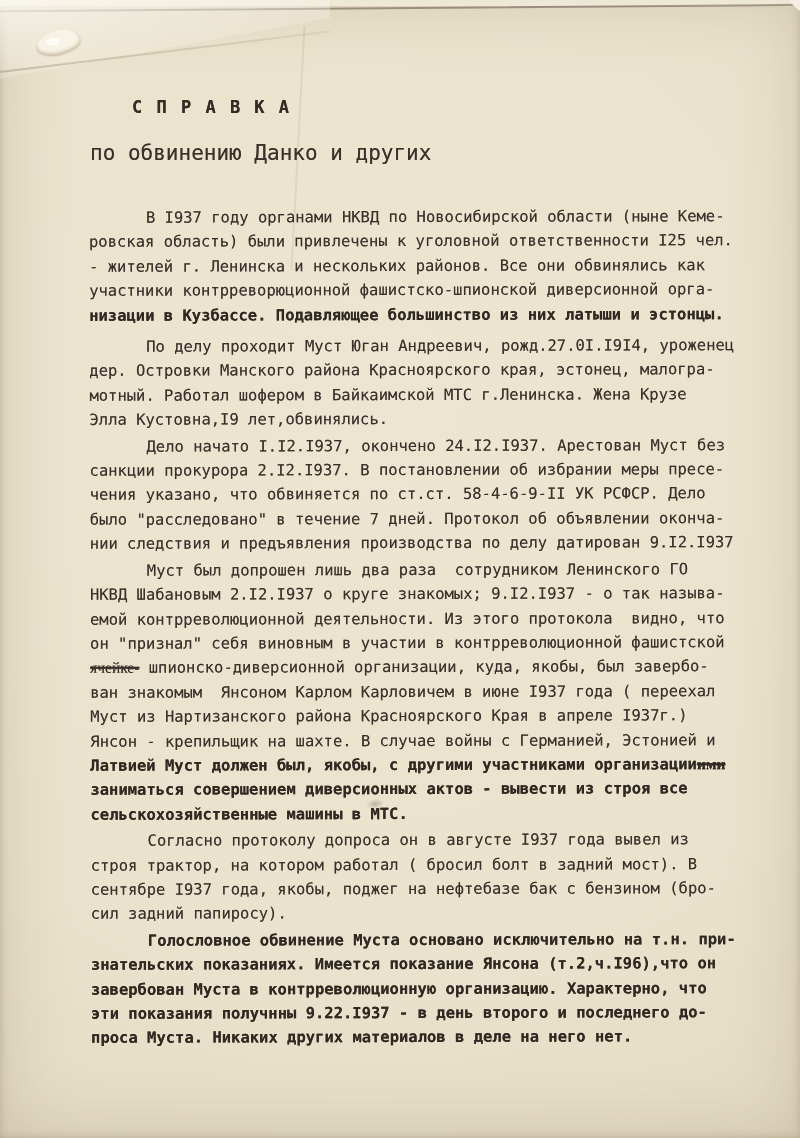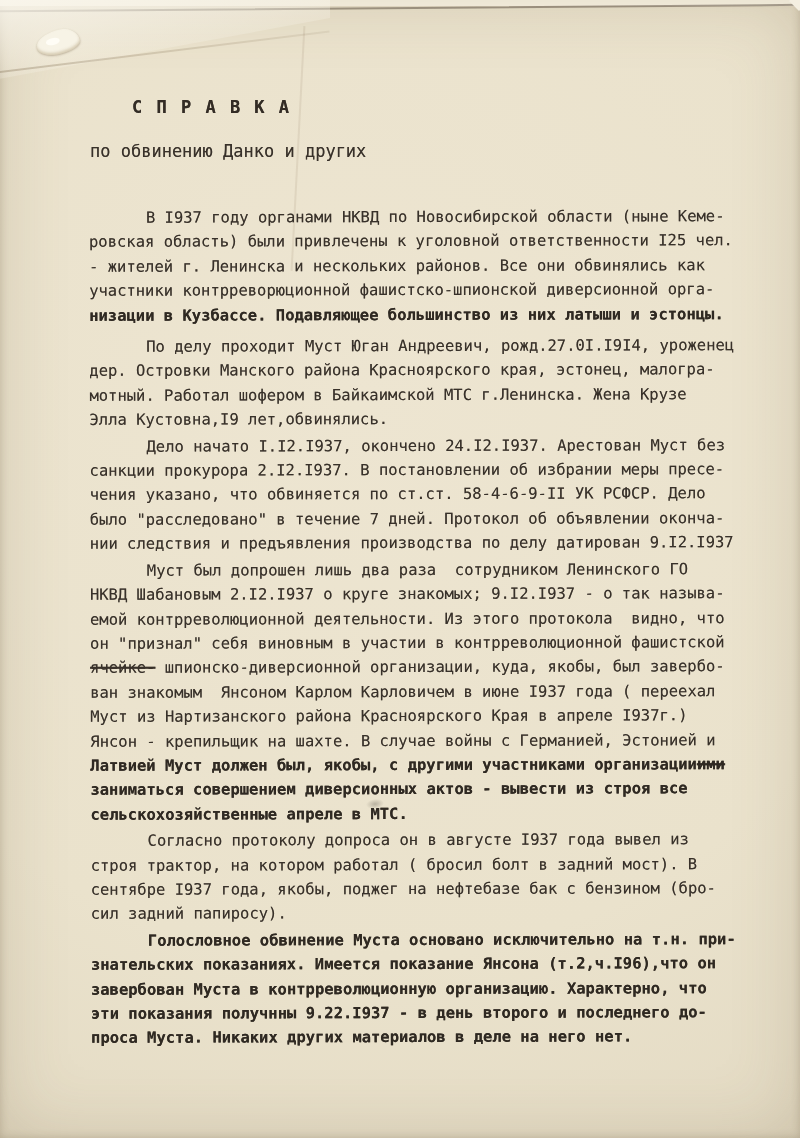--- a/index.html
+++ b/index.html
@@ -24,29 +24,29 @@
   .tear{position:absolute;left:36px;top:30px;width:44px;height:24px;background:#f7f3e6;
     border-radius:60% 40% 55% 45% / 55% 60% 40% 45%;transform:rotate(-12deg);
     box-shadow:0 1px 2px rgba(120,100,70,.40), inset 0 -2px 3px rgba(175,155,115,.45);}
   .tear::after{content:"";position:absolute;left:10px;top:7px;width:14px;height:7px;background:#fffdf6;border-radius:50%;}
   .smudge{position:absolute;left:366px;top:799px;width:18px;height:10px;
     background:radial-gradient(closest-side,rgba(90,85,75,.35),rgba(90,85,75,0));transform:rotate(-8deg);}
   .corner-tr{position:absolute;right:-6px;top:-6px;width:14px;height:14px;background:#f4efe1;transform:rotate(45deg);}
   
   .title{position:absolute;left:117px;top:82px;margin:15px;font-size:17px;font-weight:bold;
     letter-spacing:2px;color:#332c25;text-shadow:0 0 .5px rgba(51,44,37,.75);white-space:pre;}
-  .subtitle{position:absolute;left:90px;top:141px;font-size:17px;text-shadow:0 0 .4px rgba(56,49,42,.6);white-space:pre;}
+  .subtitle{position:absolute;left:90px;top:141px;font-size:21px;text-shadow:0 0 .4px rgba(56,49,42,.6);white-space:pre;}
   .doc-body{position:absolute;left:90px;top:205px;width:668px;font-size:15.5px;line-height:24.4px;transform:rotate(-.15deg);}
   .para{margin:0;}
   .para + .para{margin-top:2px;}
   .para:nth-child(2){margin-top:7px;}
   .line{white-space:pre;text-shadow:0 0 .4px rgba(56,49,42,.55);}
   .line.first{padding-left:57px;}
   .line.b{font-weight:bold;color:#2f2922;text-shadow:0 0 .6px rgba(47,41,34,.8);}
-  .strike{text-decoration:line-through;text-decoration-thickness:1.5px;}
+  .strike{text-decoration:line-through;text-decoration-thickness:1.5px;font-family:Liberation Serif, serif;}
 </style>
 </head>
 <body>
 
 <div class="page">
   <div class="scan-top"></div>
   <div class="top-edge"></div>
   <div class="fold-light"></div>
   <div class="crease-top"></div>
   <div class="crease-vertical"></div>
@@ -82,21 +82,21 @@
         <div class="line first"><span>Муст был допрошен лишь два раза  сотрудником Ленинского ГО</span></div>
         <div class="line"><span>НКВД Шабановым 2.I2.I937 о круге знакомых; 9.I2.I937 - о так называ-</span></div>
         <div class="line"><span>емой контрреволюционной деятельности. Из этого протокола  видно, что</span></div>
         <div class="line"><span>он "признал" себя виновным в участии в контрреволюционной фашистской</span></div>
         <div class="line"><span class="strike">ячейке-</span><span> шпионско-диверсионной организации, куда, якобы, был завербо-</span></div>
         <div class="line"><span>ван знакомым  Янсоном Карлом Карловичем в июне I937 года ( переехал</span></div>
         <div class="line"><span>Муст из Нартизанского района Красноярского Края в апреле I937г.)</span></div>
         <div class="line"><span>Янсон - крепильщик на шахте. В случае войны с Германией, Эстонией и</span></div>
         <div class="line b"><span>Латвией Муст должен был, якобы, с другими участниками организации</span><span class="strike">ими</span></div>
         <div class="line b"><span>заниматься совершением диверсионных актов - вывести из строя все</span></div>
-        <div class="line b"><span>сельскохозяйственные апреле в МТС.</span></div>
+        <div class="line b"><span>сельскохозяйственные машины в МТС.</span></div>
       </div>
       <div class="para">
         <div class="line first"><span>Согласно протоколу допроса он в августе I937 года вывел из</span></div>
         <div class="line"><span>строя трактор, на котором работал ( бросил болт в задний мост). В</span></div>
         <div class="line"><span>сентябре I937 года, якобы, поджег на нефтебазе бак с бензином (бро-</span></div>
         <div class="line"><span>сил задний папиросу).</span></div>
       </div>
       <div class="para">
         <div class="line first b"><span>Голословное обвинение Муста основано исключительно на т.н. при-</span></div>
         <div class="line b"><span>знательских показаниях. Имеется показание Янсона (т.2,ч.I96),что он</span></div>

